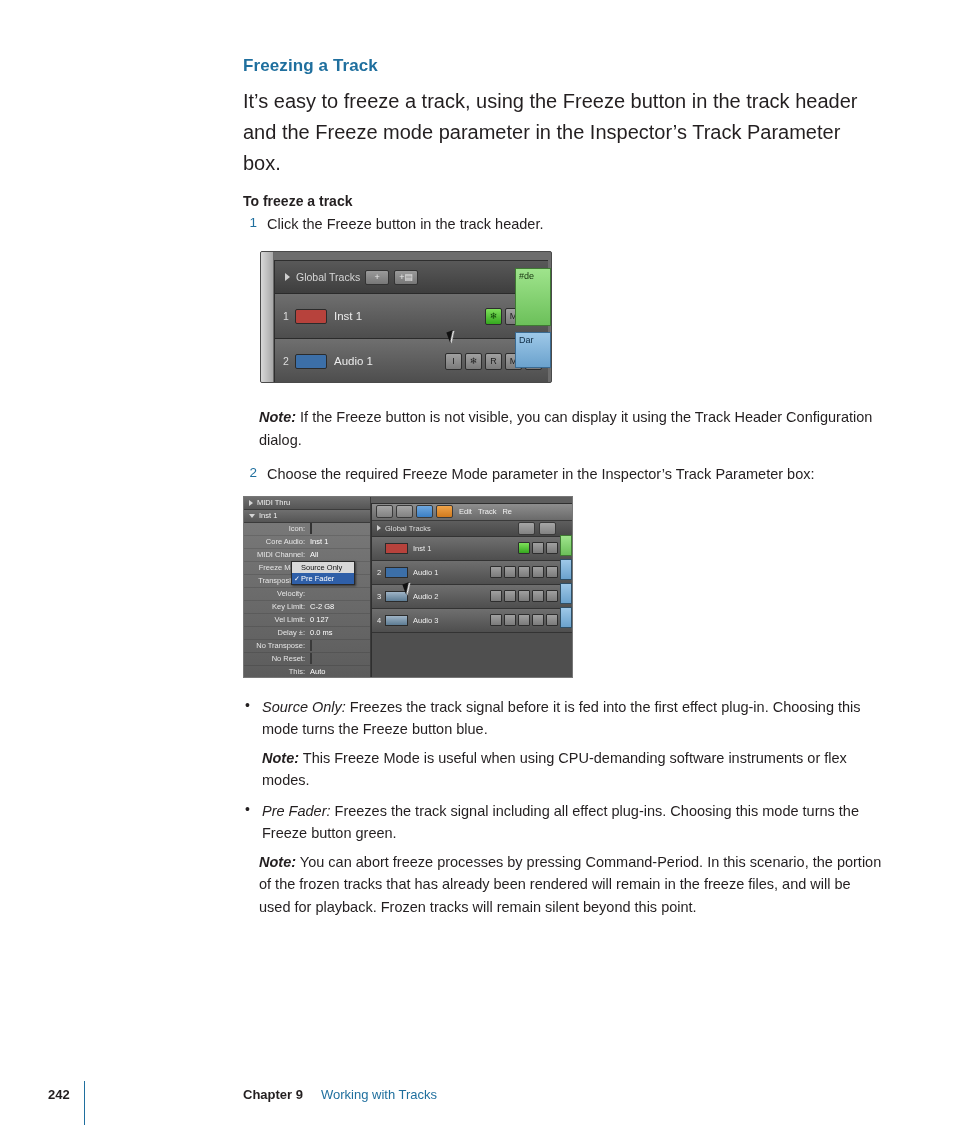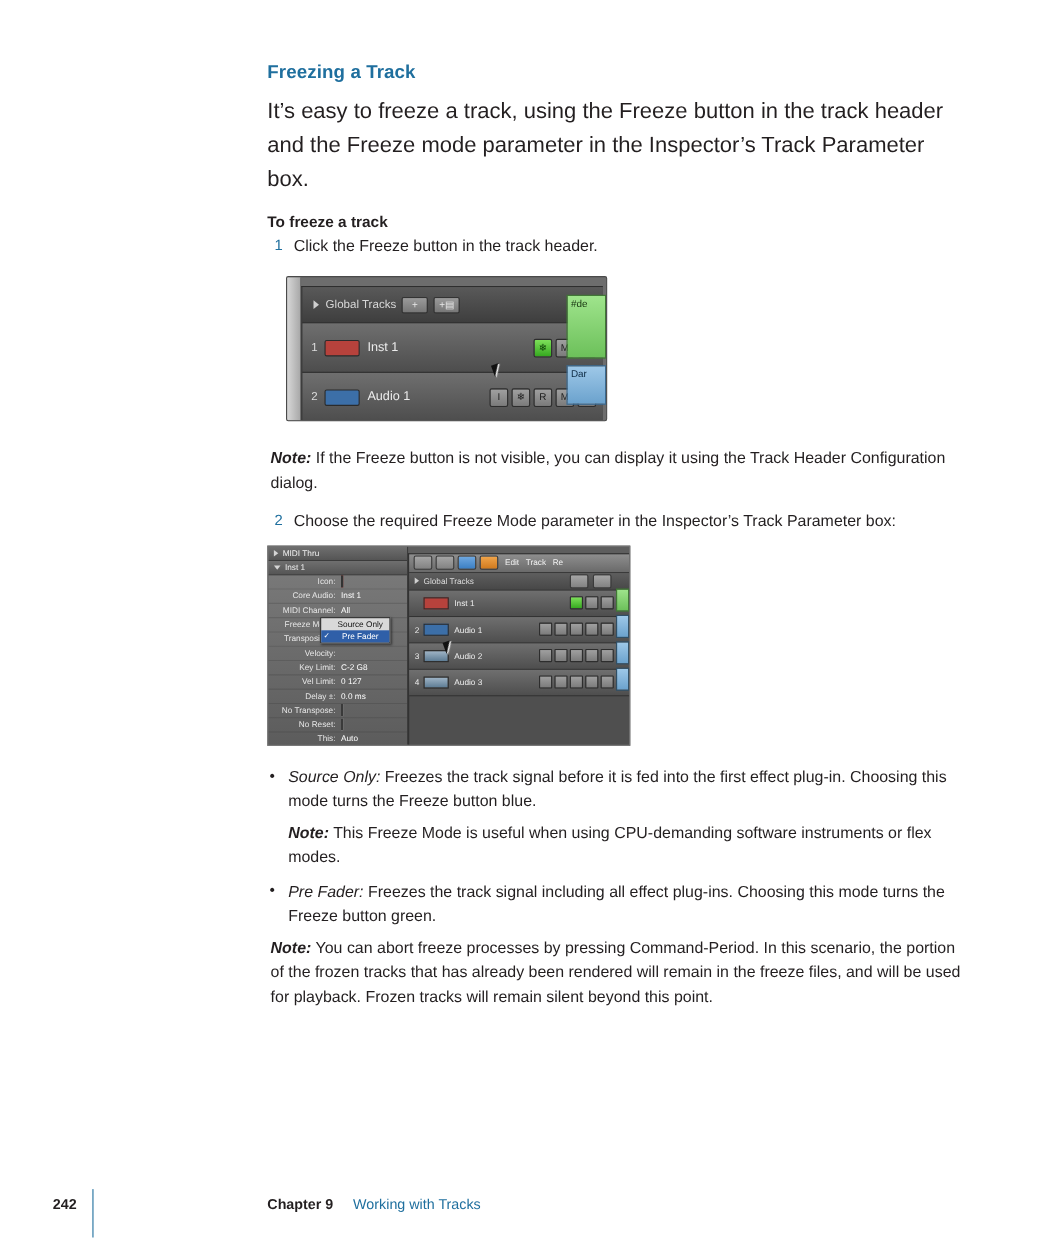--- a/index.html
+++ b/index.html
@@ -54,21 +54,21 @@
     left: 0;
     top: 0;
     width: 14px;
     text-align: right;
     color: #1f6f9e;
     font-size: 13.5px;
   }
   .note {
     font-size: 14.5px;
     line-height: 1.55;
-    margin: 0 0 12px 3px;
+    margin: 0 0 12px 16px;
   }
   .note .lbl {
     font-weight: bold;
     font-style: italic;
   }
   .bullet {
     position: relative;
     padding-left: 19px;
     font-size: 14.5px;
     line-height: 1.55;
@@ -388,21 +388,20 @@
     font-size: 7.5px;
     color: #111;
     box-shadow: 1px 1px 2px rgba(0,0,0,0.5);
     z-index: 5;
   }
   .popup .it {
     height: 11px;
     line-height: 11px;
     padding-left: 9px;
     position: relative;
-    text-align: center;
   }
   .popup .it.sel {
     background: #2f5fa8;
     color: #fff;
   }
   .popup .it .chk {
     position: absolute;
     left: 2px;
     font-size: 7px;
   }

